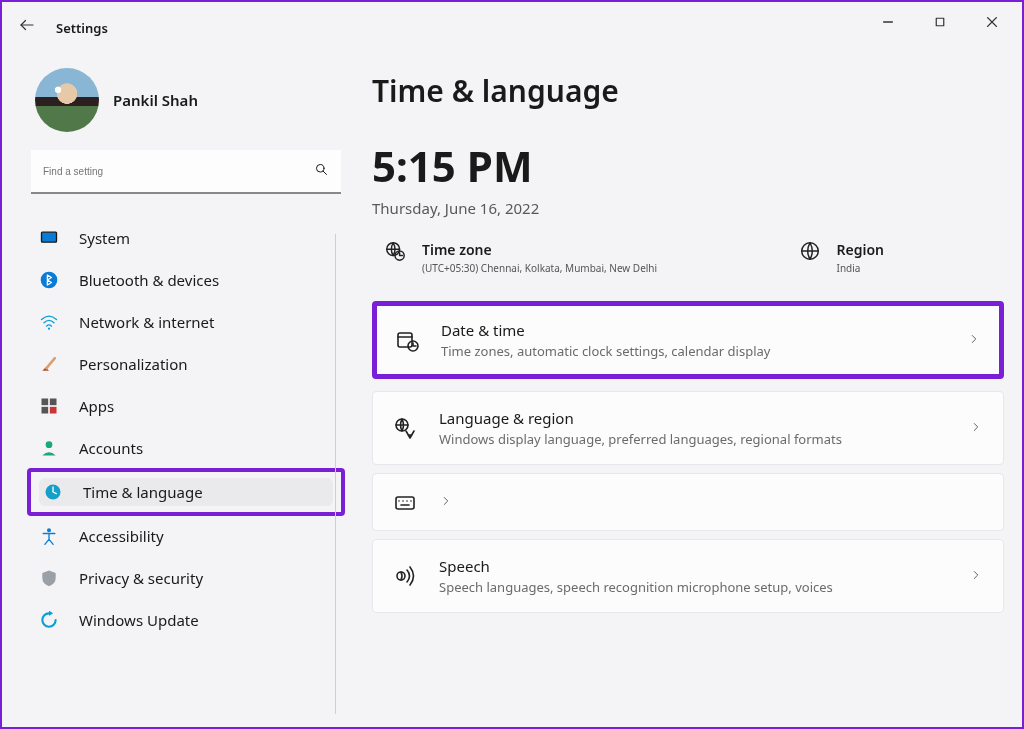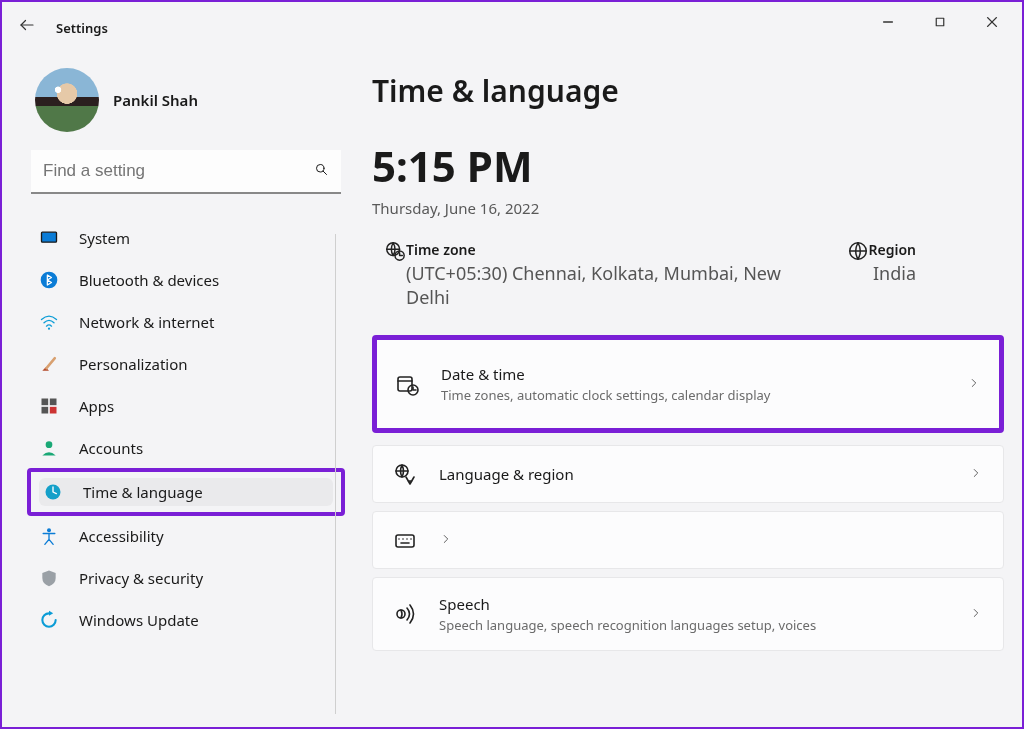--- a/index.html
+++ b/index.html
@@ -62,21 +62,21 @@
   .search-wrap {
     display: flex;
     align-items: center;
     border-bottom: 2px solid #888;
     padding: 10px 12px;
     margin: 0 4px 24px 4px;
     background: #fdfdfd;
   }
   .search-wrap input {
     flex: 1; border: none; outline: none; background: transparent;
-    font-size: 17px; color: #666;
+    font-size: 10px; color: #666;
   }
   .search-icon svg { width: 15px; height: 15px; }
 
   .nav { display: flex; flex-direction: column; gap: 2px; }
   .nav-item {
     display: flex; align-items: center; gap: 20px;
     padding: 10px 12px;
     border-radius: 6px;
     font-size: 15px;
     color: #1a1a1a;
@@ -113,45 +113,45 @@
   .page-title { font-size: 30px; font-weight: 600; margin-bottom: 26px; }
   .clock { font-size: 42px; font-weight: 700; }
   .date  { font-size: 15px; color: #595959; margin-top: 4px; margin-bottom: 22px; }
 
   .info-row {
     display: flex;
     gap: 60px;
     margin-left: 12px;
     margin-bottom: 26px;
   }
-  .info-item { display: flex; align-items: flex-start; }
+  .info-item { display: flex; gap: 16px; align-items: flex-start; }
   .info-icon { width: 22px; height: 22px; display:flex; align-items:center; justify-content:center; color:#222; }
   .info-title { font-size: 14px; font-weight: 600; }
-  .info-sub   { font-size: 18px; color: #555; margin-top: 2px; }
+  .info-sub   { font-size: 10px; color: #555; margin-top: 2px; }
 
   .card {
     background: #fcfcfd;
     border: 1px solid #e7e7e9;
     border-radius: 4px;
     padding: 16px 20px;
     display: flex;
     align-items: center;
     gap: 22px;
     margin-bottom: 8px;
   }
   .card .card-icon { width: 24px; height: 24px; display:flex; align-items:center; justify-content:center; color:#222; }
   .card .card-body { flex: 1; }
   .card .card-title { font-size: 15px; font-weight: 400; color:#1a1a1a; }
   .card .card-sub   { font-size: 13px; color: #6b6b6b; margin-top: 2px; }
   .card .chev { color: #555; font-size: 16px; }
 
   .hl-card { border: 5px solid #7a1fd6; border-radius: 4px; margin-bottom: 12px; }
-  .hl-card .card { margin-bottom: 0; border: none; border-radius: 0; padding: 24px 18px;}
-
-  .info-row .group2 { margin-left: auto; margin-right: 88px; text-align: right; }
+  .hl-card .card { margin-bottom: 0; border: none; border-radius: 0; padding: 14px 18px;}
+
+  .info-row .group2 { margin-left: auto; margin-right: 120px; }
 
   
   svg { stroke: currentColor; fill: none; stroke-width: 1.6; stroke-linecap: round; stroke-linejoin: round; }
 </style>
 </head>
 <body>
 
 <div class="titlebar">
   <div class="tb-btn">
     <svg viewBox="0 0 16 16" width="14" height="14">
@@ -361,20 +361,21 @@
   <div class="card">
     <span class="card-icon">
       <svg viewBox="0 0 24 24" width="24" height="24">
           <circle cx="9" cy="9" r="6"></circle>
           <path d="M3 9 H15 M9 3 Q12 9 9 15 Q6 9 9 3"></path>
           <path d="M13 15 L17 22 M21 15 L17 22 M15 19 H19"></path>
         </svg>
     </span>
     <div class="card-body">
       <div class="card-title">Language &amp; region</div>
+      <div class="card-sub">Windows display language, preferred languages, regional formats</div>
     </div>
     <span class="chev">
       <svg viewBox="0 0 24 24" width="14" height="14">
           <polyline points="9,6 15,12 9,18"></polyline>
         </svg>
     </span>
   </div>
 
   <div class="card">
     <span class="card-icon">
@@ -398,21 +399,21 @@
     <span class="card-icon">
       <svg viewBox="0 0 24 24" width="24" height="24">
           <circle cx="8" cy="12" r="4"></circle>
           <path d="M8 8 Q10 12 8 16"></path>
           <path d="M14 6 Q19 12 14 18"></path>
           <path d="M17 3 Q24 12 17 21"></path>
         </svg>
     </span>
     <div class="card-body">
       <div class="card-title">Speech</div>
-      <div class="card-sub">Speech language, speech recognition languages setup, voices</div>
+      <div class="card-sub">Speech languages, speech recognition microphone setup, voices</div>
     </div>
     <span class="chev">
       <svg viewBox="0 0 24 24" width="14" height="14">
           <polyline points="9,6 15,12 9,18"></polyline>
         </svg>
     </span>
   </div>
 </div>
 
 </body></html>

